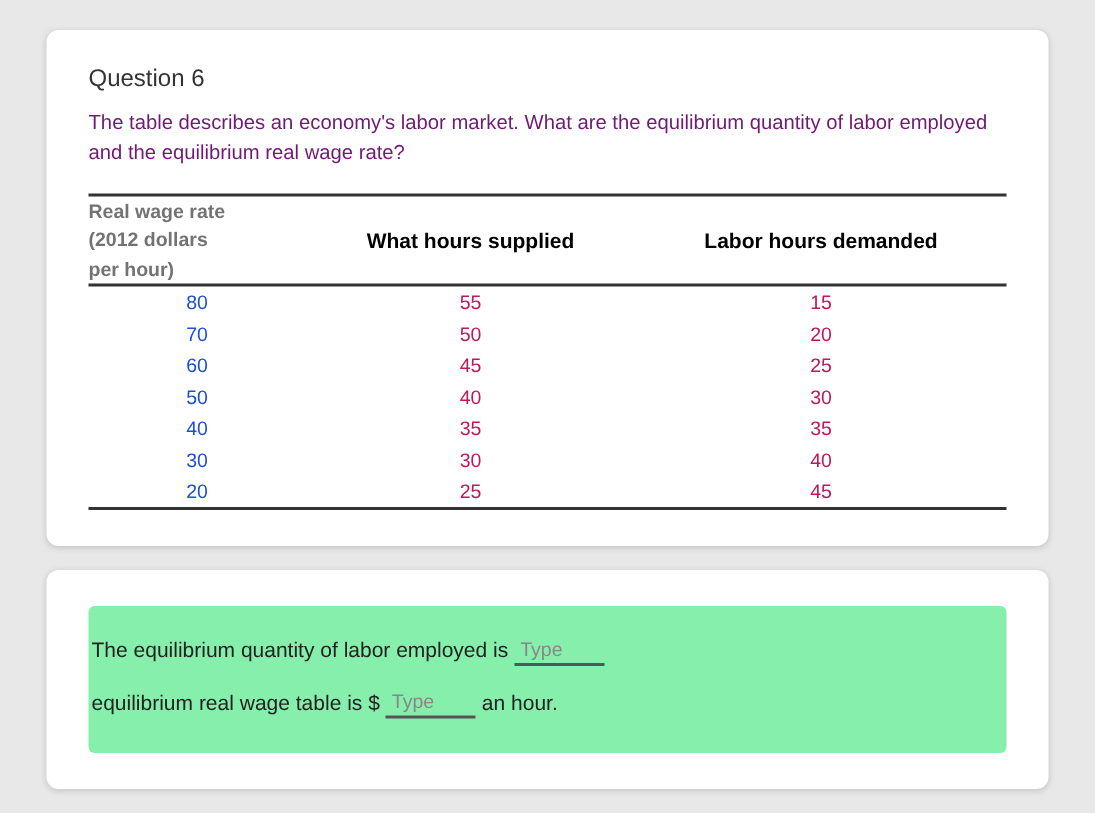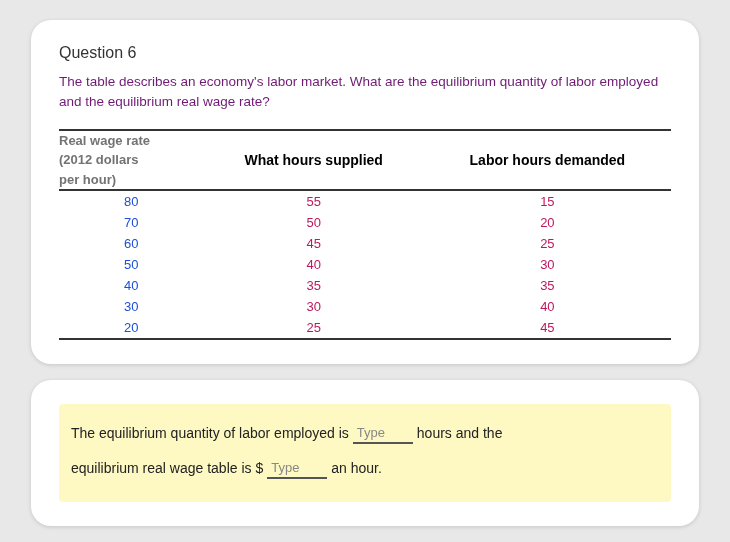--- a/index.html
+++ b/index.html
@@ -10,21 +10,21 @@
       display: flex;
       flex-direction: column;
       align-items: center;
       padding: 20px;
       gap: 16px;
       min-height: 542px;
     }
 
     .card {
       background: #fff;
-      border-radius: 20px;
+      border-radius: 8px;
       box-shadow: 0 1px 4px rgba(0,0,0,0.15);
       padding: 24px 28px;
       width: 668px;
     }
 
     .question-title {
       font-size: 16px;
       font-weight: normal;
       color: #333;
       margin-bottom: 10px;
@@ -79,23 +79,23 @@
     }
 
     
     .tries-label {
       color: #555;
       font-size: 12px;
       margin-bottom: 14px;
     }
 
     .answer-block {
-      background: #fef9c3;
+      background: #86efac;
       border-radius: 4px;
-      padding: 14px 12px;
+      padding: 14px 2px;
       line-height: 2.2;
       font-size: 14px;
       color: #222;
     }
 
     .answer-line {
       display: flex;
       align-items: center;
       flex-wrap: wrap;
       gap: 4px;
@@ -178,21 +178,20 @@
         </tbody>
     </table>
   </div>
 </div>
 
 <div class="card">
   <div class="answer-block">
     <div class="answer-line">
       <span>The equilibrium quantity of labor employed is</span>
       <input class="type-input" type="text" placeholder="Type" style="">
-      <span>hours and the</span>
     </div>
     <div class="answer-line">
       <span>equilibrium real wage table is $</span>
       <input class="type-input" type="text" placeholder="Type" style="">
       <span>an hour.</span>
     </div>
   </div>
 </div>
 
 </body></html>

